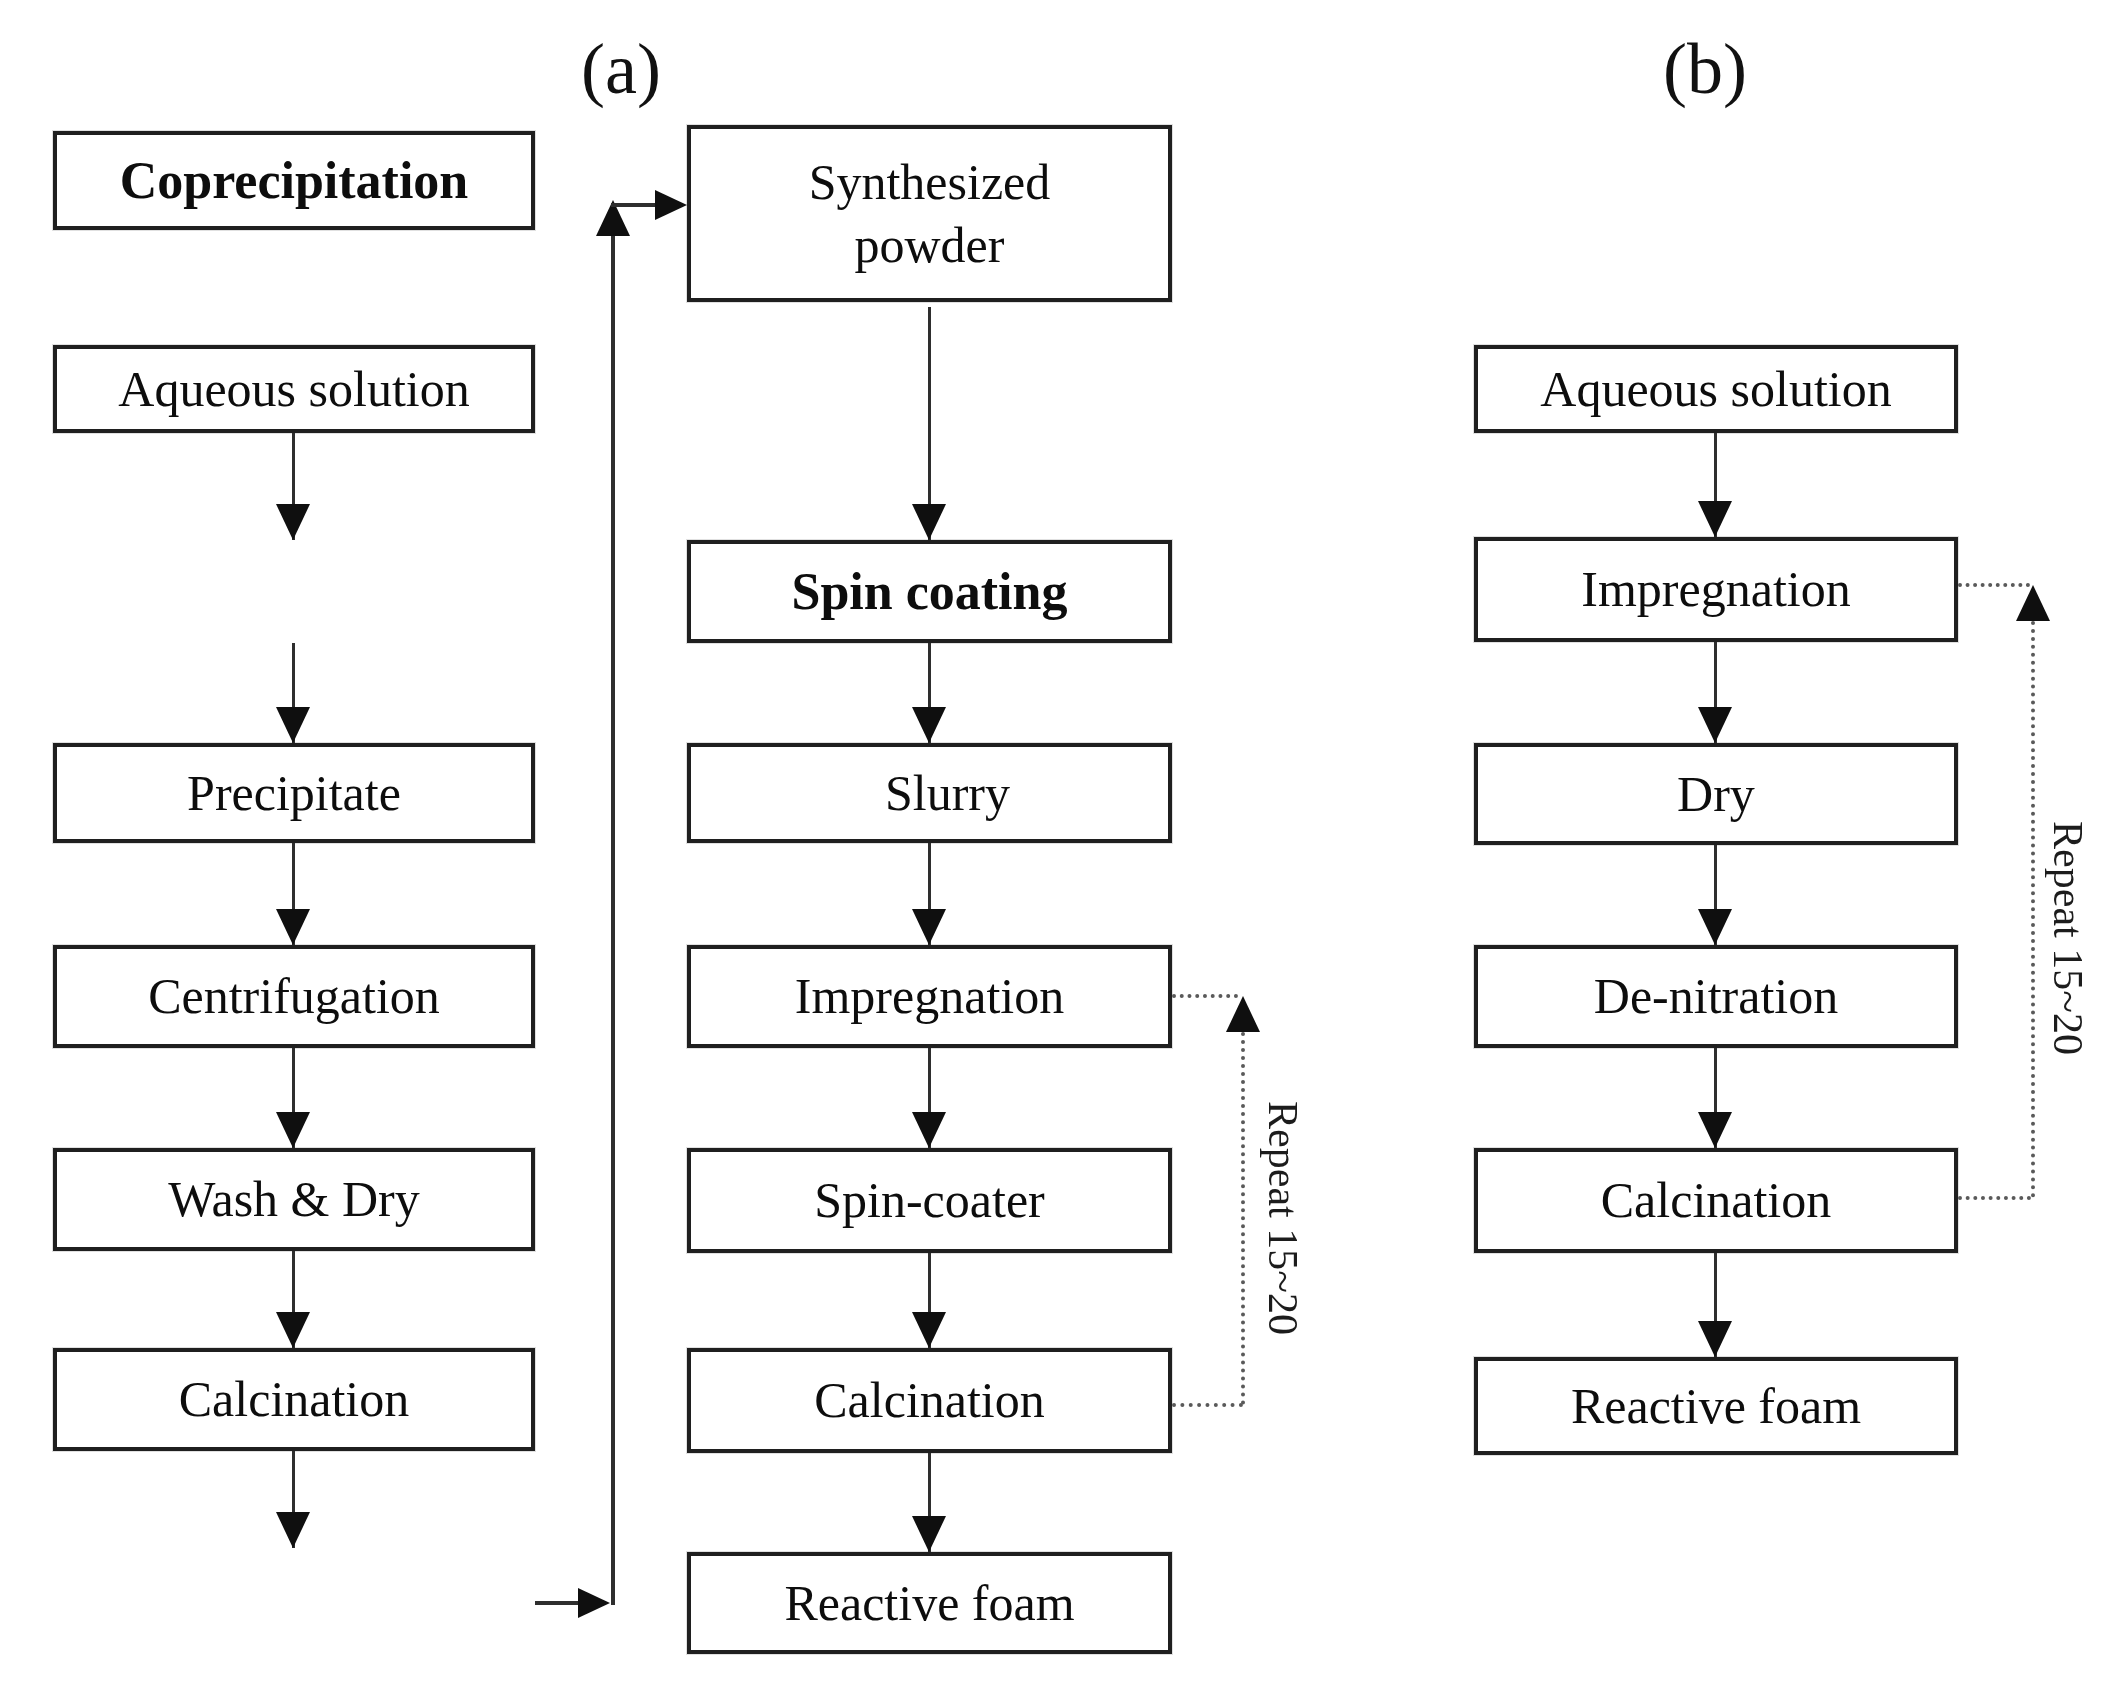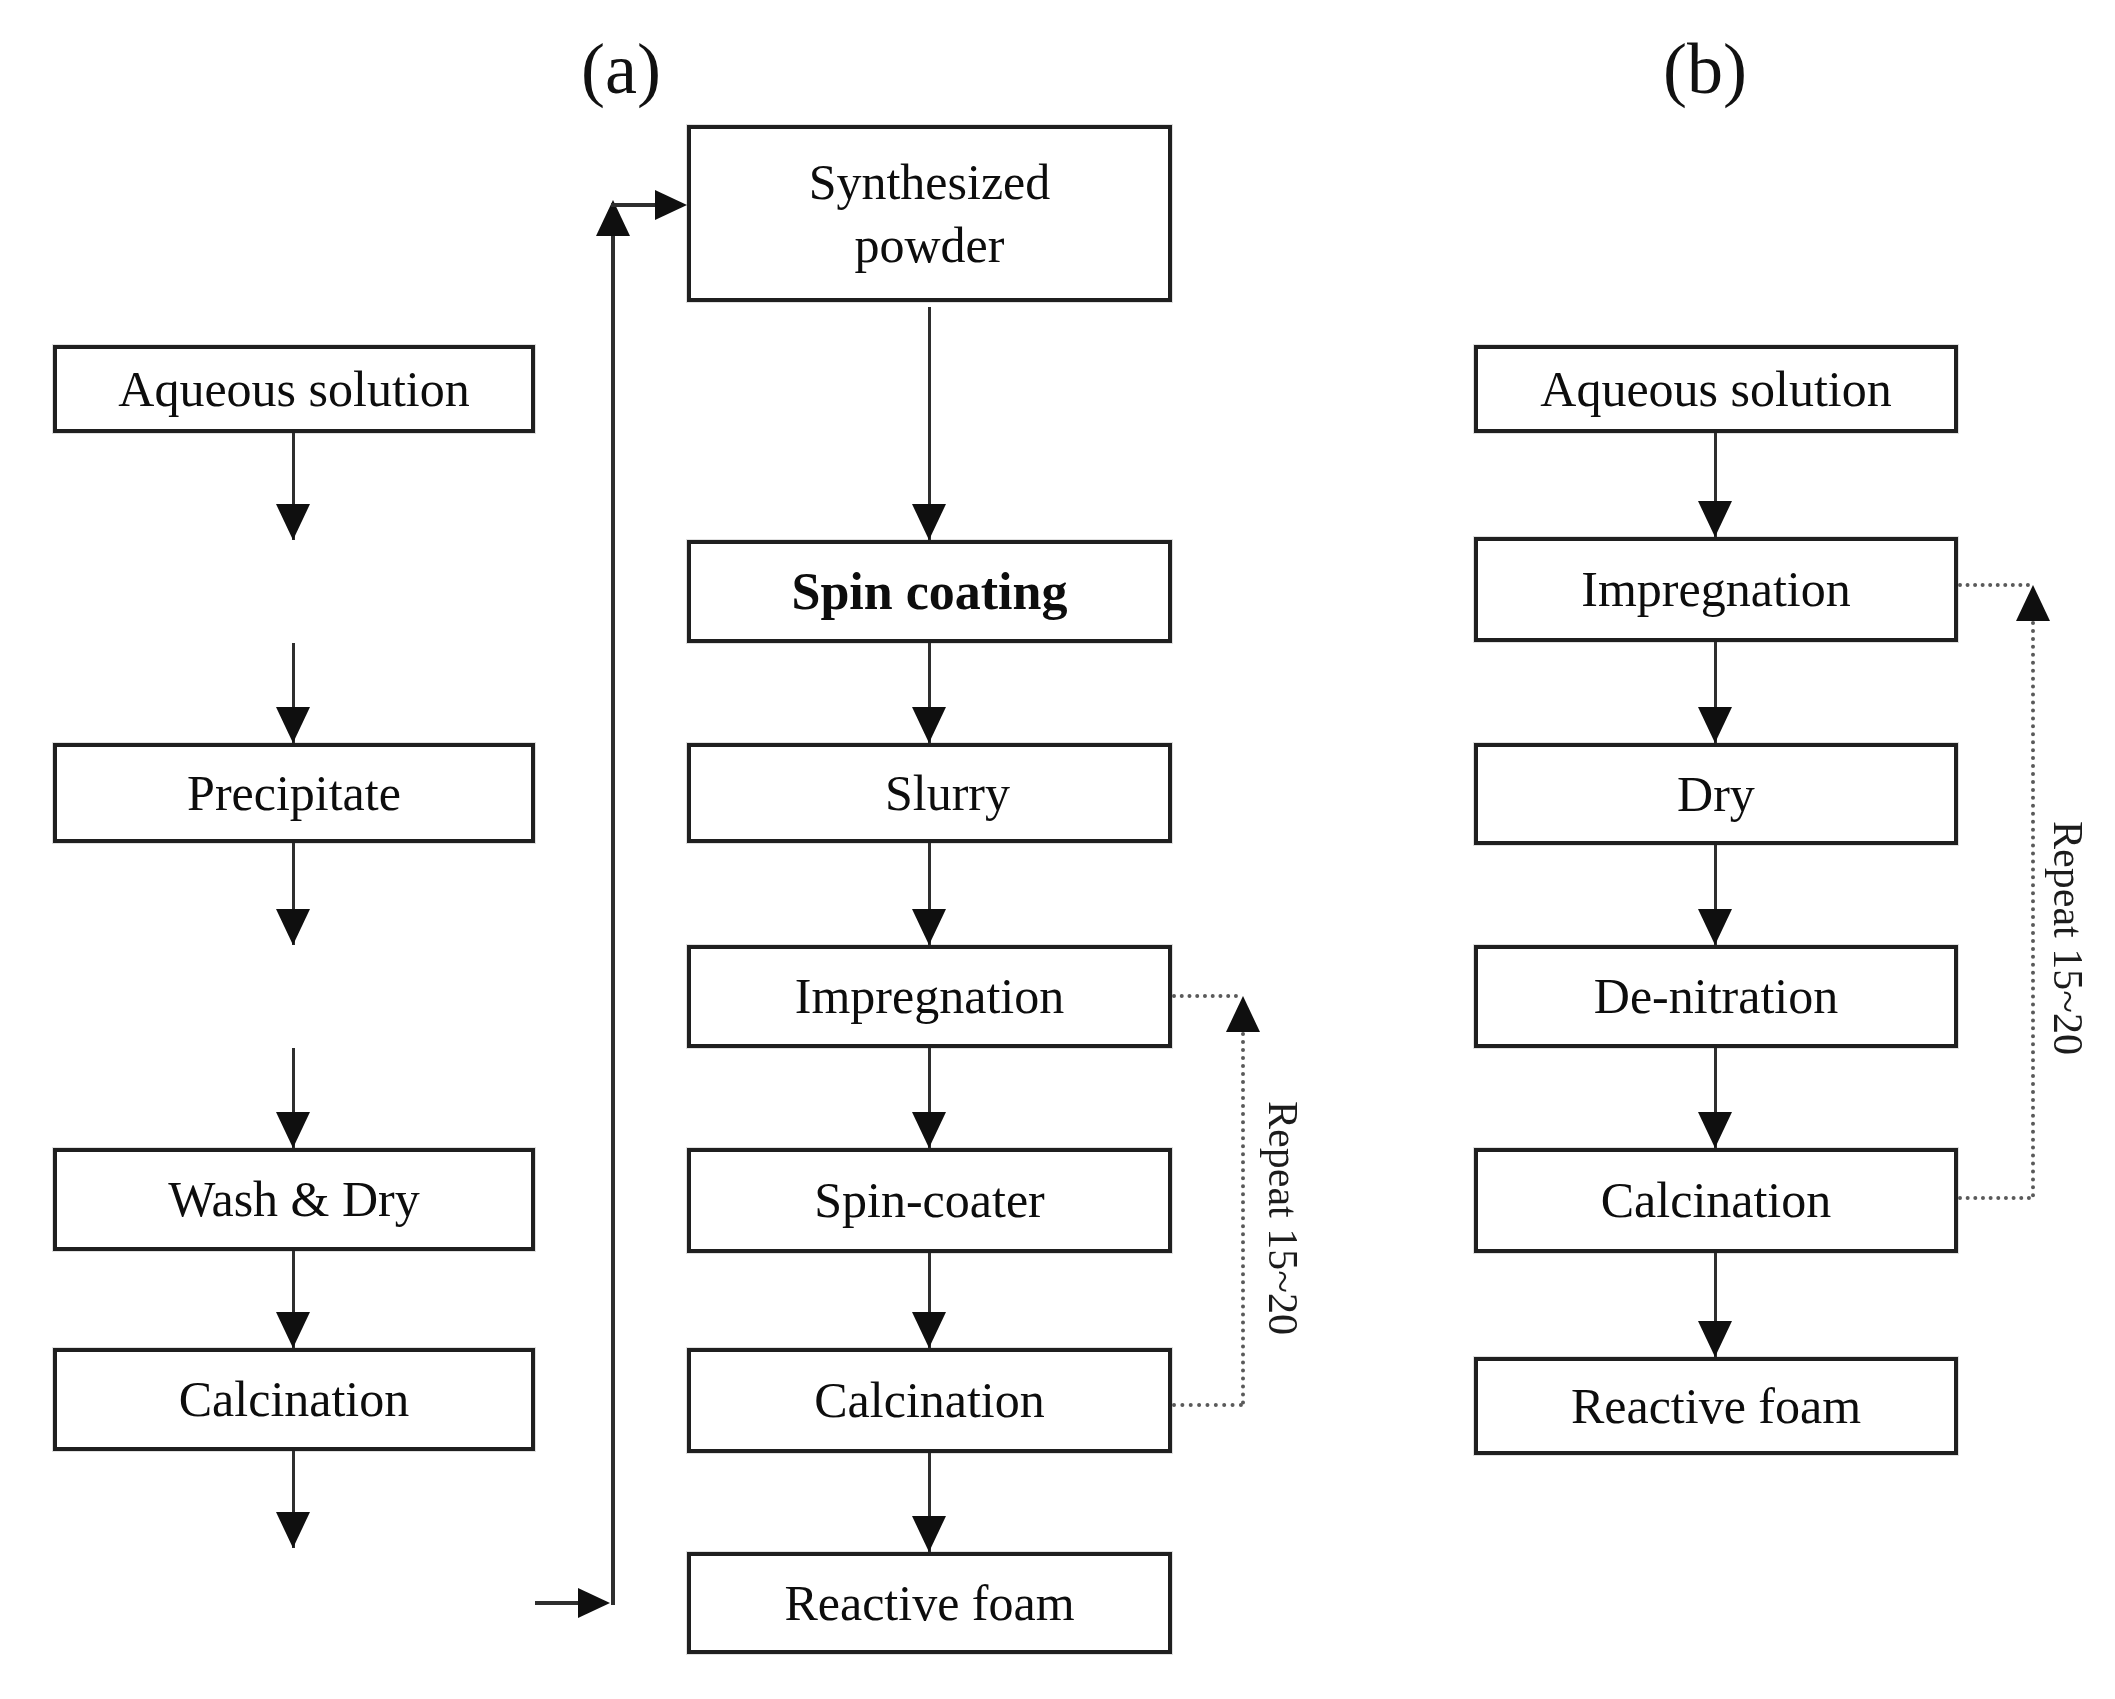--- a/index.html
+++ b/index.html
@@ -107,22 +107,24 @@
   }
 </style>
 </head>
 <body>
 
 <div class="canvas">
 
   <div class="panel-label" style="left:546px; top:28px;">(a)</div>
   <div class="panel-label" style="left:1630px; top:28px;">(b)</div>
 
+  <div class="box bold" style="left:53px; top:131px; width:482px; height:99px;">Coprecipitation</div>
   <div class="box" style="left:53px; top:345px; width:482px; height:88px;">Aqueous solution</div>
   <div class="box" style="left:53px; top:743px; width:482px; height:100px;">Precipitate</div>
+  <div class="box" style="left:53px; top:945px; width:482px; height:103px;">Centrifugation</div>
   <div class="box" style="left:53px; top:1148px; width:482px; height:103px;">Wash &amp; Dry</div>
   <div class="box" style="left:53px; top:1348px; width:482px; height:103px;">Calcination</div>
 
   <div class="varrow" style="left:292px; top:433px; height:107px;"></div>
   <div class="varrow" style="left:292px; top:643px; height:100px;"></div>
   <div class="varrow" style="left:292px; top:843px; height:102px;"></div>
   <div class="varrow" style="left:292px; top:1048px; height:100px;"></div>
   <div class="varrow" style="left:292px; top:1251px; height:97px;"></div>
   <div class="varrow" style="left:292px; top:1451px; height:97px;"></div>
 

